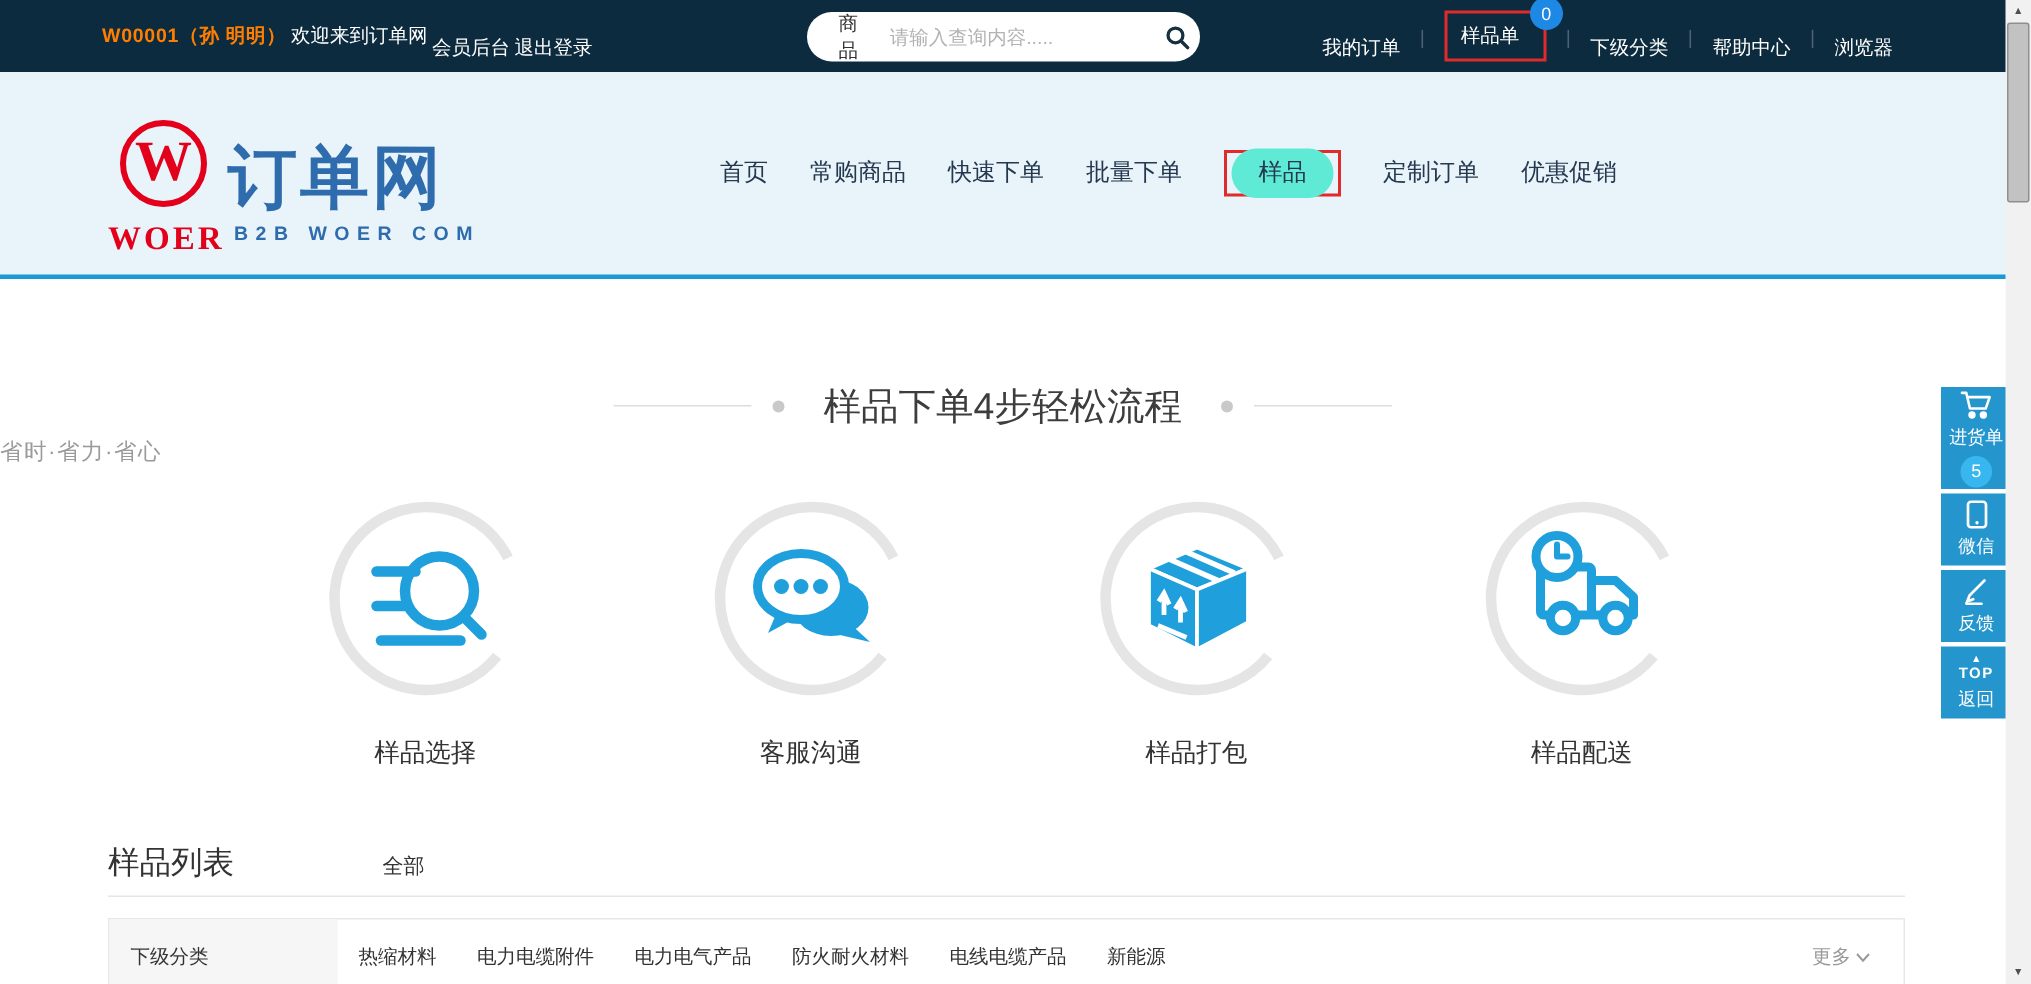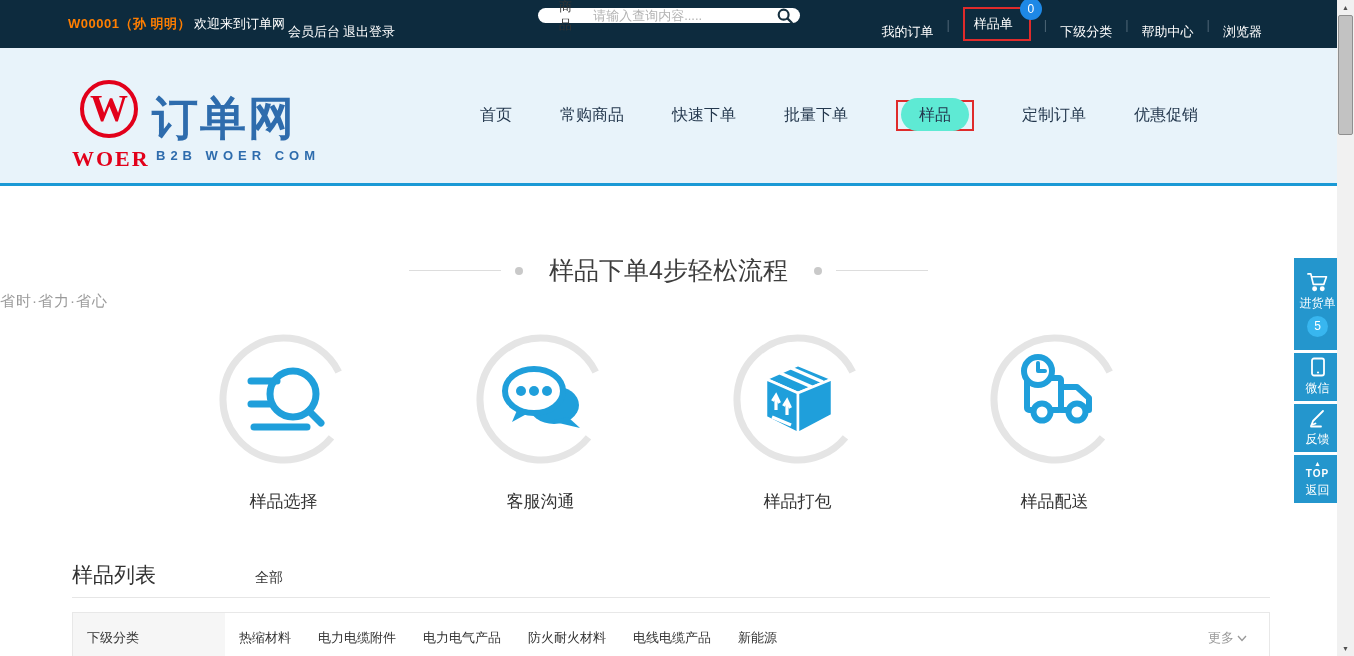--- a/index.html
+++ b/index.html
@@ -5,38 +5,38 @@
   * { margin:0; padding:0; box-sizing:border-box; }
   html,body { width:1354px; height:656px; overflow:hidden; background:#fff;
     font-family:"Liberation Sans","DejaVu Sans",sans-serif; }
   body { position:relative; }
 
   
   .topbar { position:absolute; top:0; left:0; width:1354px; height:48px; background:#0d2b3e; color:#fff; font-size:13px; z-index:5; }
   .topbar-left { position:absolute; left:68px; top:0; height:48px; display:flex; align-items:center; gap:3px; }
   .user-id { color:#ff7e00; font-weight:bold; letter-spacing:.5px; }
   .tb-link { color:#fff; cursor:pointer;margin-top:16px; }
-  .search-pill { position:absolute; left:538px; top:8px; width:262px; height:15px; background:#fff; border-radius:17px; display:flex; align-items:center;justify-content:space-between; }
+  .search-pill { position:absolute; left:538px; top:8px; width:262px; height:33px; background:#fff; border-radius:17px; display:flex; align-items:center;justify-content:space-between; }
   .search-cat { color:#333; margin-left:21px; font-size:13px; cursor:pointer; }
   .search-input { flex:1; border:none; outline:none; background:transparent; margin-left:15px; font-size:13px; color:#333; font-family:inherit; }
   .search-input::placeholder { color:#b3b3b3; }
   .search-btn { width:42px; height:33px; display:flex; align-items:center; justify-content:center; cursor:pointer; }
   .topbar-right { position:absolute; right:92px; top:0; height:48px; display:flex; align-items:center; gap:13px; }
   .tb-sep { color:#4a6273; }
   .sample-order-box { position:relative; border:2px solid #df2b2b; padding:6px 16px 6px 9px; cursor:pointer; }
   .sample-badge { position:absolute; top:-11px; right:-13px; width:22px; height:22px; border-radius:50%; background:#1e88e5; color:#fff; font-size:12px; display:flex; align-items:center; justify-content:center; }
 
   
   .header { position:absolute; top:48px; left:0; width:1354px; height:138px; background:#e8f3fa; border-bottom:3px solid #1a99d5; z-index:4; }
   .logo-circle { position:absolute; left:80px; top:32px; width:58px; height:58px; border:4px solid #e2001a; border-radius:50%; display:flex; align-items:center; justify-content:center; }
   .logo-letter { font-family:"Liberation Serif","DejaVu Serif",serif; font-weight:bold; font-size:38px; color:#e2001a; line-height:1; margin-top:-2px; }
   .logo-brand { position:absolute; left:72px; top:98px; width:74px; text-align:center; font-family:"Liberation Serif","DejaVu Serif",serif; font-weight:bold; font-size:22px; color:#e2001a; letter-spacing:2px; }
   .site-name { position:absolute; left:152px; top:40px; font-size:46px; font-weight:bold; color:#2e6cad; letter-spacing:2px; }
   .site-tagline { position:absolute; left:156px; top:100px; font-size:13px; font-weight:bold; color:#2e6cad; letter-spacing:5px; }
-  .main-nav { position:absolute; left:480px; top:0; height:135px; display:flex; align-items:center; gap:48px; font-size:16px; color:#24384e; }
+  .main-nav { position:absolute; left:480px; top:0; height:135px; display:flex; align-items:center; gap:28px; font-size:16px; color:#24384e; }
   .nav-item { cursor:pointer; white-space:nowrap; }
   .nav-active-wrap { border:2px solid #df2b2b; padding:3px; }
   .nav-pill { background:#5eead4; border-radius:19px; padding:8px 18px; cursor:pointer; }
   .proc-title-row { position:absolute; top:254px; left:0; width:1337px; display:flex; align-items:center; justify-content:center; gap:14px; }
   .deco-line { width:92px; height:1px; background:#ddd; }
   .deco-dot { width:8px; height:8px; border-radius:50%; background:#c9c9c9; }
   .proc-title { font-size:25px; color:#3d3d3d; margin:0 12px; }
   .proc-sub { position:absolute; top:292px; left:0; width:1337px; text-align:left; font-size:15px; color:#9a9a9a; letter-spacing:1px; }
   .steps { position:absolute; top:334px; left:155px; display:flex; }
   .step { width:257px; display:flex; flex-direction:column; align-items:center; cursor:pointer; }
@@ -48,21 +48,21 @@
   .list-divider { position:absolute; left:72px; top:597px; width:1198px; height:1px; background:#e6e6e6; }
   .filter-box { position:absolute; left:72px; top:612px; width:1198px; height:80px; border:1px solid #e8e8e8; display:flex; background:#fff; }
   .filter-label-cell { width:152px; background:#f6f6f6; padding:16px 0 0 14px; font-size:13px; color:#333; flex-shrink:0; }
   .filter-cats { display:flex; gap:27px; padding:16px 0 0 14px; font-size:13px; color:#333; }
   .cat-link { cursor:pointer; white-space:nowrap; }
   .more-link { position:absolute; right:22px; top:16px; font-size:13px; color:#999; cursor:pointer; display:flex; align-items:center; gap:3px; }
 
   
   .side-toolbar { position:absolute; left:1294px; top:258px; width:47px; z-index:6; }
   .tool-item { background:#2496cd; color:#fff; margin-bottom:3px; display:flex; flex-direction:column; align-items:center; justify-content:center; cursor:pointer; }
-  .tool-item.tall { height:92px; }
+  .tool-item.tall { height:68px; }
   .tool-item.sq { height:48px; }
   .tool-label { font-size:12px; margin-top:3px; }
   .tool-badge { margin-top:4px; width:21px; height:21px; border-radius:50%; background:#38b6ef; color:#fff; font-size:12px; display:flex; align-items:center; justify-content:center; }
   .top-word { font-size:10px; font-weight:bold; letter-spacing:1px; line-height:1; }
   .top-tri { font-size:7px; line-height:1; margin-bottom:2px; }
 
   
   .scrollbar { position:absolute; right:0; top:0; width:17px; height:656px; background:#f1f1f1; z-index:10; }
   .scroll-up, .scroll-down { position:absolute; left:0; width:17px; height:15px; display:flex; align-items:center; justify-content:center; font-size:7px; color:#505050; }
   .scroll-up { top:0; } .scroll-down { bottom:0; }

